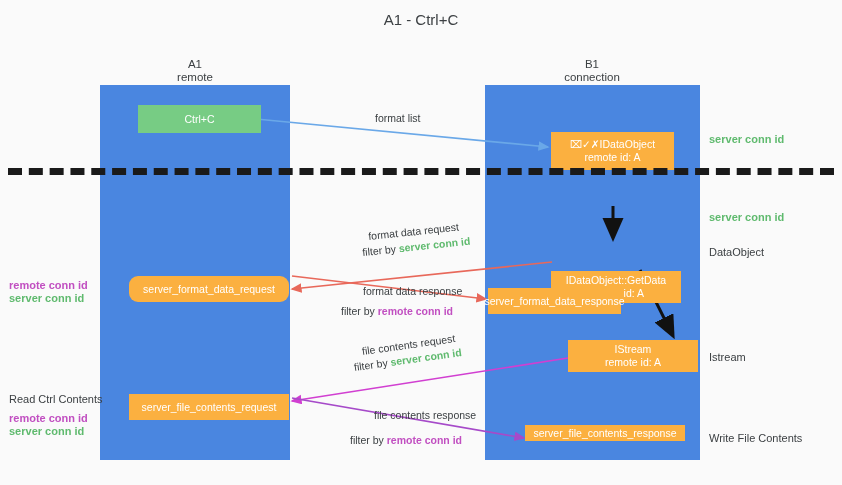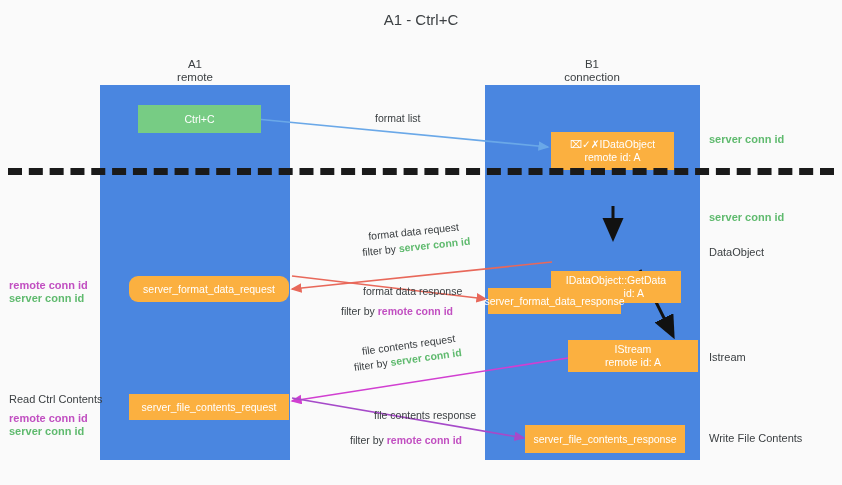--- a/index.html
+++ b/index.html
@@ -180,21 +180,21 @@
   </div>
 
   <div class="node orange" style="left:488px; top:288px; width:133px; height:26px;">
     <div>server_format_data_response</div>
   </div>
 
   <div class="node orange" style="left:129px; top:394px; width:160px; height:26px;">
     <div>server_file_contents_request</div>
   </div>
 
-  <div class="node orange" style="left:525px; top:425px; width:160px; height:28px;">
+  <div class="node orange" style="left:525px; top:425px; width:160px; height:16px;">
     <div>server_file_contents_response</div>
   </div>
 
   <div class="divider"></div>
 
   <div class="lbl" style="left:375px; top:111px;">format list</div>
 
   <div class="lbl rot-up" style="left:369px; top:229px; transform: rotate(-6deg);">format data request</div>
   <div class="lbl rot-up" style="left:363px; top:245px; transform: rotate(-6deg);">
     <span>filter by </span><span class="green-txt">server conn id</span>

